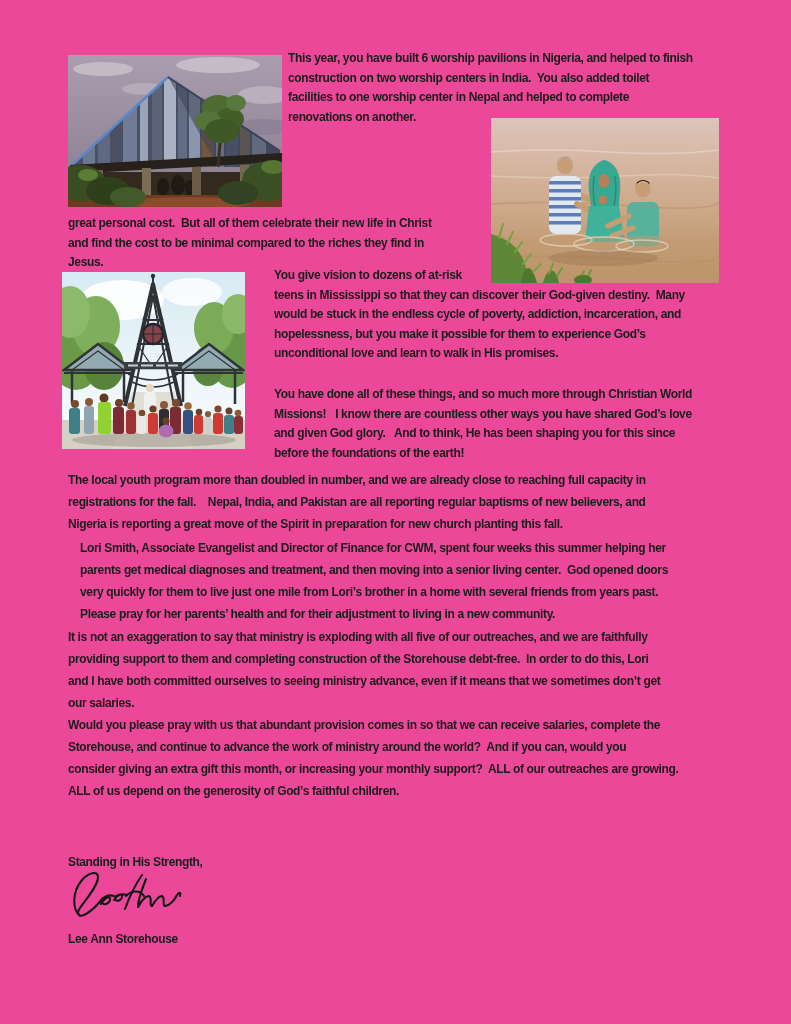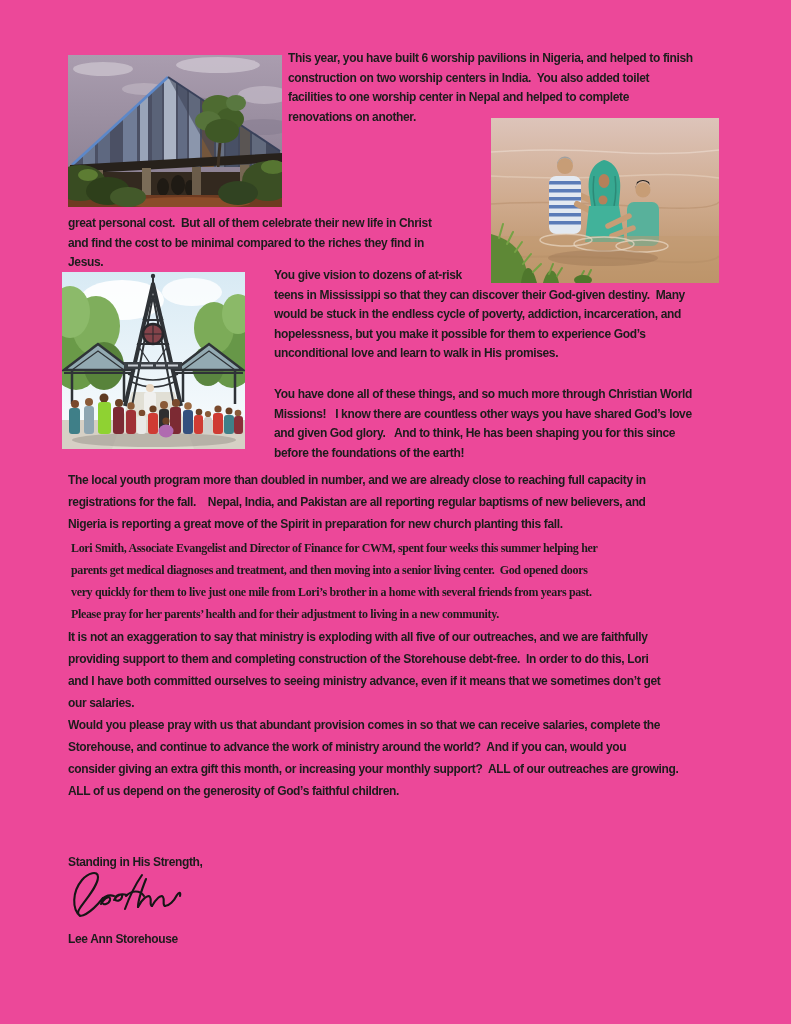--- a/index.html
+++ b/index.html
@@ -23,21 +23,21 @@
   .lh-a{line-height:19.5px;}
   .lh-b{line-height:22px;}
   .photo{position:absolute;margin:0;padding:0;line-height:0;}
   .photo svg{display:block;}
   #para-worship{left:288px;top:49px;}
   #para-baptize-col{left:288px;top:136px;}
   #para-baptize-cont{left:68px;top:214px;}
   #para-teens{left:274px;top:266px;}
   #para-done-all{left:274px;top:385px;}
   #para-youth-program{left:68px;top:469px;}
-  #para-lori{left:71px;top:537px;font-family:Liberation Serif, serif;}
+  #para-lori{left:80px;top:537px;}
   #para-exaggeration{left:68px;top:626px;}
   #para-pray{left:68px;top:714px;}
   #para-great-things{left:68px;top:802px;}
   #closing{left:68px;top:851px;text-align:right;}
   #signature{left:70px;top:866px;width:122px;height:58px;}
   #signed-name{left:68px;top:928px;}
   #photo-pavilion{left:68px;top:55px;}
   #photo-baptism{left:491px;top:118px;}
   #photo-youth{left:62px;top:272px;}
 </style>

